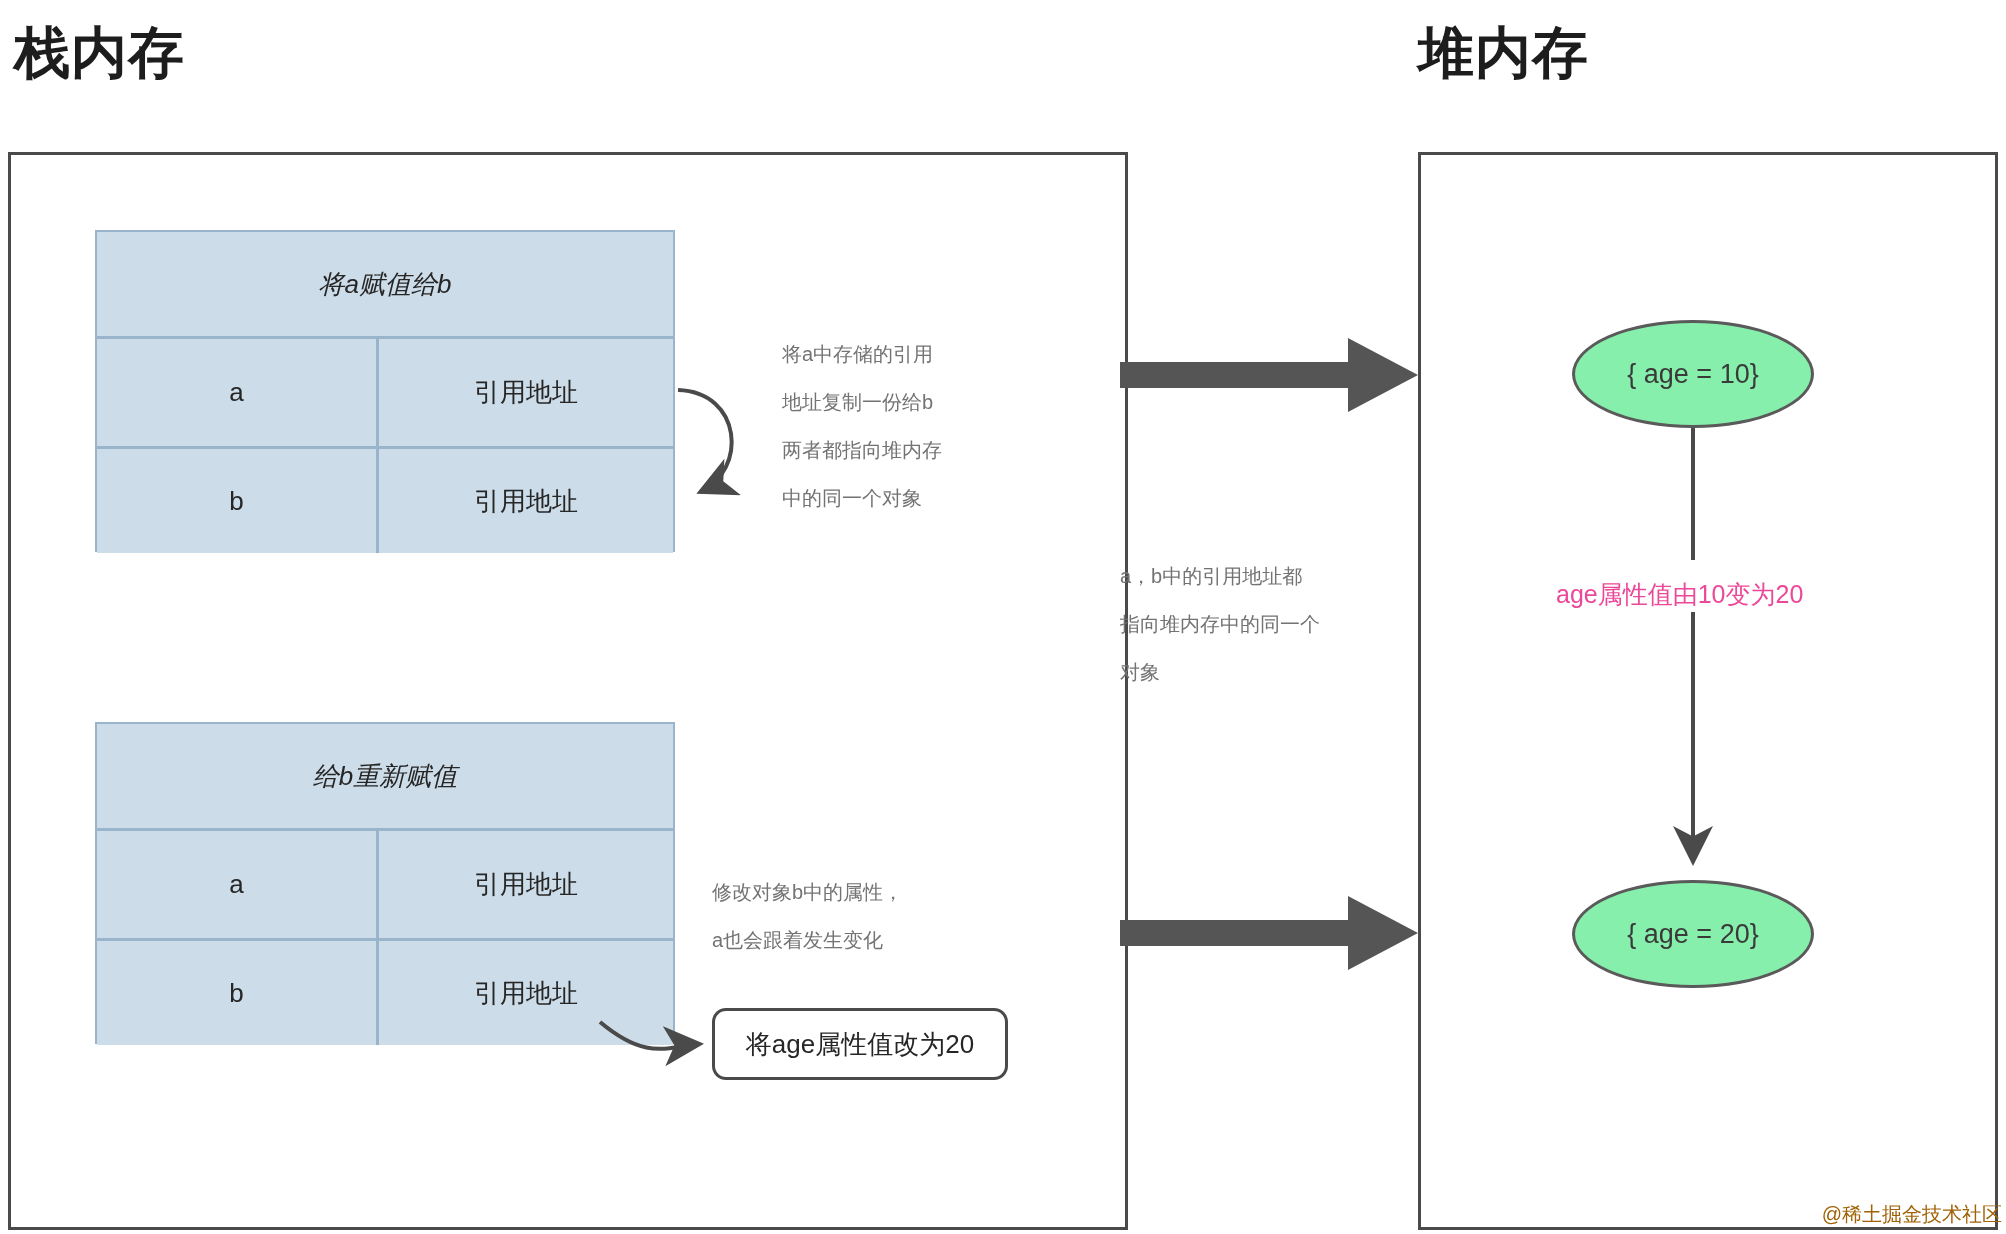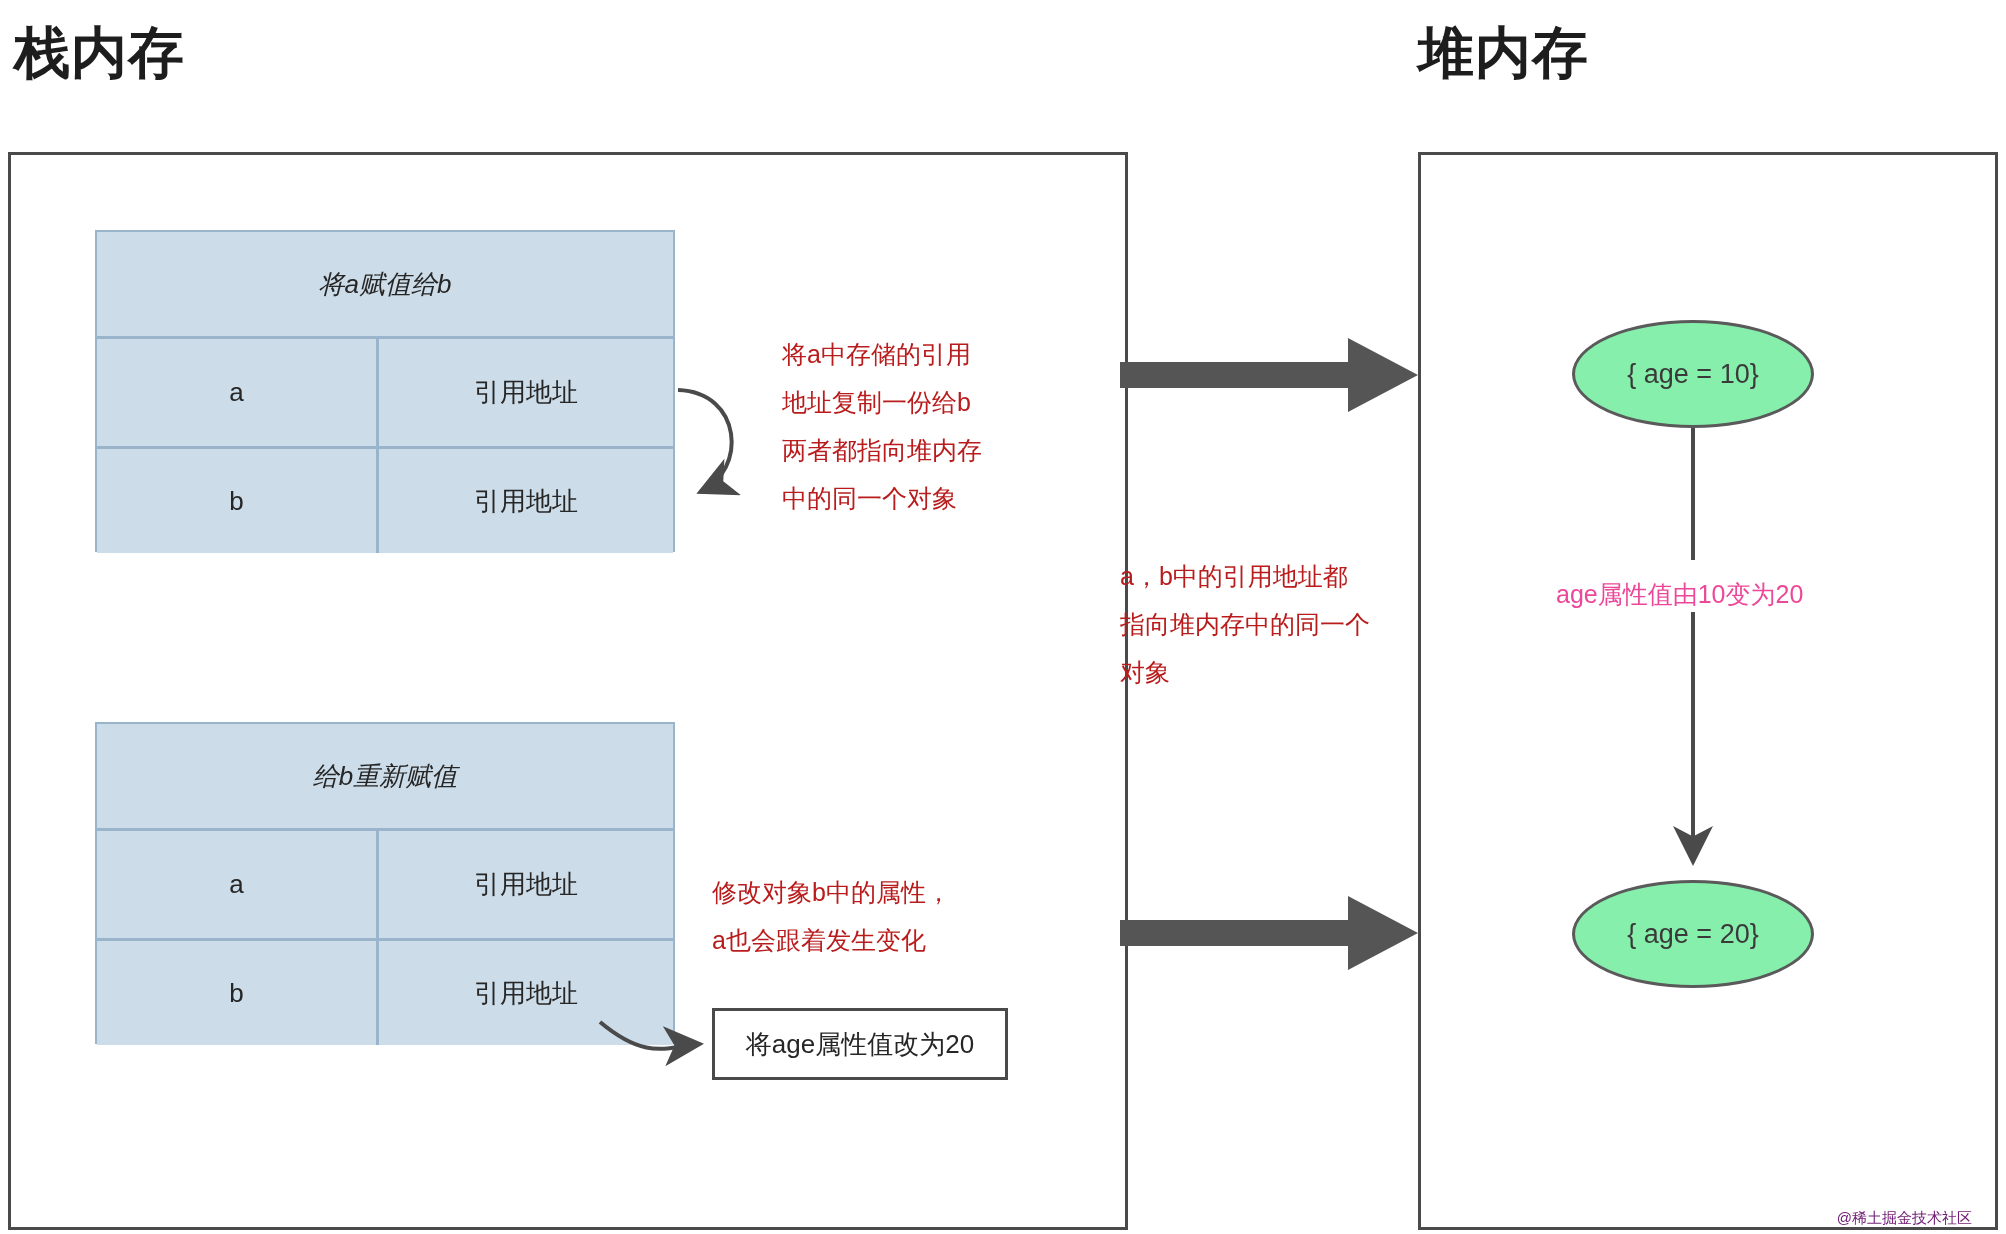--- a/index.html
+++ b/index.html
@@ -78,41 +78,41 @@
   .vt-cell.value { flex: 1; }
   .vt-text {
     font-size: 26px;
     color: #262626;
     white-space: nowrap;
   }
 
   
   .annotation {
     position: absolute;
-    font-size: 25px;
+    font-size: 20px;
     line-height: 48px;
-    color: #b91c1c;
+    color: #737373;
     white-space: pre-line;
   }
   #note-copy-ref { left: 782px; top: 330px; }
   #note-same-obj { left: 1120px; top: 552px; }
   #note-modify   { left: 712px; top: 868px; }
 
   
   .callout {
     position: absolute;
     border: 3px solid #4a4a4a;
     background: #ffffff;
     box-sizing: border-box;
     display: flex;
     align-items: center;
     justify-content: center;
   }
   #callout-change-age {
-    left: 712px; top: 1008px; width: 296px; height: 72px;
+    left: 712px; top: 1008px; width: 296px; height: 72px; border-radius: 14px;
   }
   #callout-change-age .vt-text { font-size: 26px; }
 
   
   .heap-object {
     position: absolute;
     border: 3px solid #5a5a5a;
     border-radius: 50%;
     background: #86efac;
     box-sizing: border-box;
@@ -137,24 +137,24 @@
   #connectors {
     position: absolute;
     left: 0; top: 0;
     width: 2006px; height: 1234px;
     pointer-events: none;
   }
 
   
   #watermark {
     position: absolute;
-    right: 34px;
+    right: 4px;
     bottom: 6px;
-    font-size: 15px;
-    color: #701a75;
+    font-size: 20px;
+    color: #a16207;
     white-space: nowrap;
   }
 </style>
 </head>
 <body>
 
 <div id="canvas">
 
   <div class="section-title" id="title-heap">堆内存</div>
   <div class="section-title" id="title-stack">栈内存</div>

